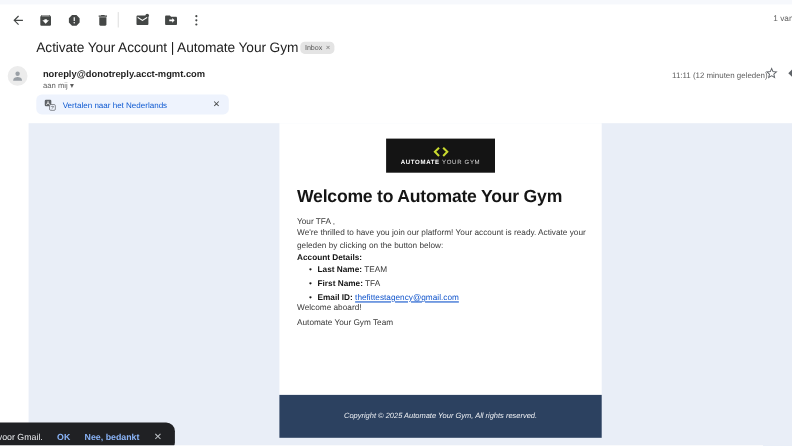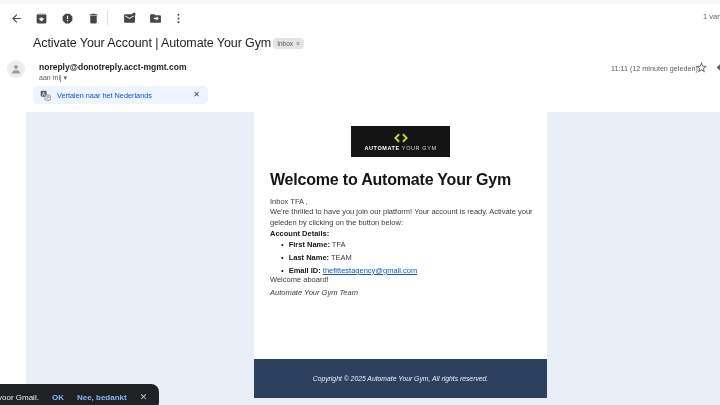--- a/index.html
+++ b/index.html
@@ -67,21 +67,21 @@
           color:#151515; letter-spacing:-0.2px; }
   .e-greeting { position:absolute; left:270px; top:197px; font-size:7.5px; color:#3a3a3a; }
   .e-intro { position:absolute; left:270px; top:207px; width:264px; font-size:7.5px; color:#3a3a3a; line-height:1.4; }
   .e-details-title { position:absolute; left:270px; top:229px; font-size:7.5px; font-weight:bold; color:#141414; }
   .e-list { position:absolute; left:281px; top:240px; list-style:none; }
   .e-list li { font-size:7.5px; color:#3a3a3a; margin-bottom:4px; }
   .e-list li::before { content:"•"; margin-right:5px; color:#141414; }
   .e-list .b-label { font-weight:bold; color:#141414; }
   .e-link { color:#1155cc; text-decoration:underline; cursor:pointer; }
   .e-welcome { position:absolute; left:270px; top:275px; font-size:7.5px; color:#3a3a3a; }
-  .e-signature { position:absolute; left:270px; top:288px; font-size:7.5px; font-style:italic; color:#3a3a3a; }
+  .e-signature { position:absolute; left:270px; top:288px; font-size:7.5px; color:#3a3a3a; }
 
   .login-btn { position:absolute; left:347px; top:310px; width:117px; height:25px; border-radius:13px;
                background:#6fd795; border:none; color:#ffffff; font-weight:bold; font-size:9.5px;
                display:flex; align-items:center; justify-content:center; cursor:pointer;
                font-family:"Liberation Sans", sans-serif; }
 
   .e-footer { position:absolute; left:254px; top:359px; width:293px; height:39px; background:#2c4160;
               display:flex; align-items:center; justify-content:center; }
   .e-footer span { font-size:6.8px; font-style:italic; color:#eef0f4; }
 
@@ -187,27 +187,27 @@
 
   <div class="logo-box">
     <svg viewBox="0 0 24 16">
       <path d="M9 2 3 8l6 6" stroke="#c8d92f" stroke-width="3" fill="none"></path>
       <path d="M15 2l6 6-6 6" stroke="#c8d92f" stroke-width="3" fill="none"></path>
     </svg>
     <div class="logo-text"><span class="b">AUTOMATE</span><span class="r"> YOUR GYM</span></div>
   </div>
 
   <div class="e-h1">Welcome to Automate Your Gym</div>
-  <div class="e-greeting">Inbox TFA ,</div>
+  <div class="e-greeting">Your TFA ,</div>
   <div class="e-intro">We're thrilled to have you join our platform! Your account is ready. Activate your geleden by clicking on the button below:</div>
   <div class="e-details-title">Account Details:</div>
 
   <ul class="e-list">
+    <li><span class="b-label">Last Name:</span><span> TEAM</span></li>
     <li><span class="b-label">First Name:</span><span> TFA</span></li>
-    <li><span class="b-label">Last Name:</span><span> TEAM</span></li>
     <li><span class="b-label">Email ID:</span> <a class="e-link">thefittestagency@gmail.com</a></li>
   </ul>
 
   <div class="e-welcome">Welcome aboard!</div>
   <div class="e-signature">Automate Your Gym Team</div>
 
 
   <div class="e-footer">
     <span>Copyright © 2025  Automate Your Gym, All rights reserved.</span>
   </div>

